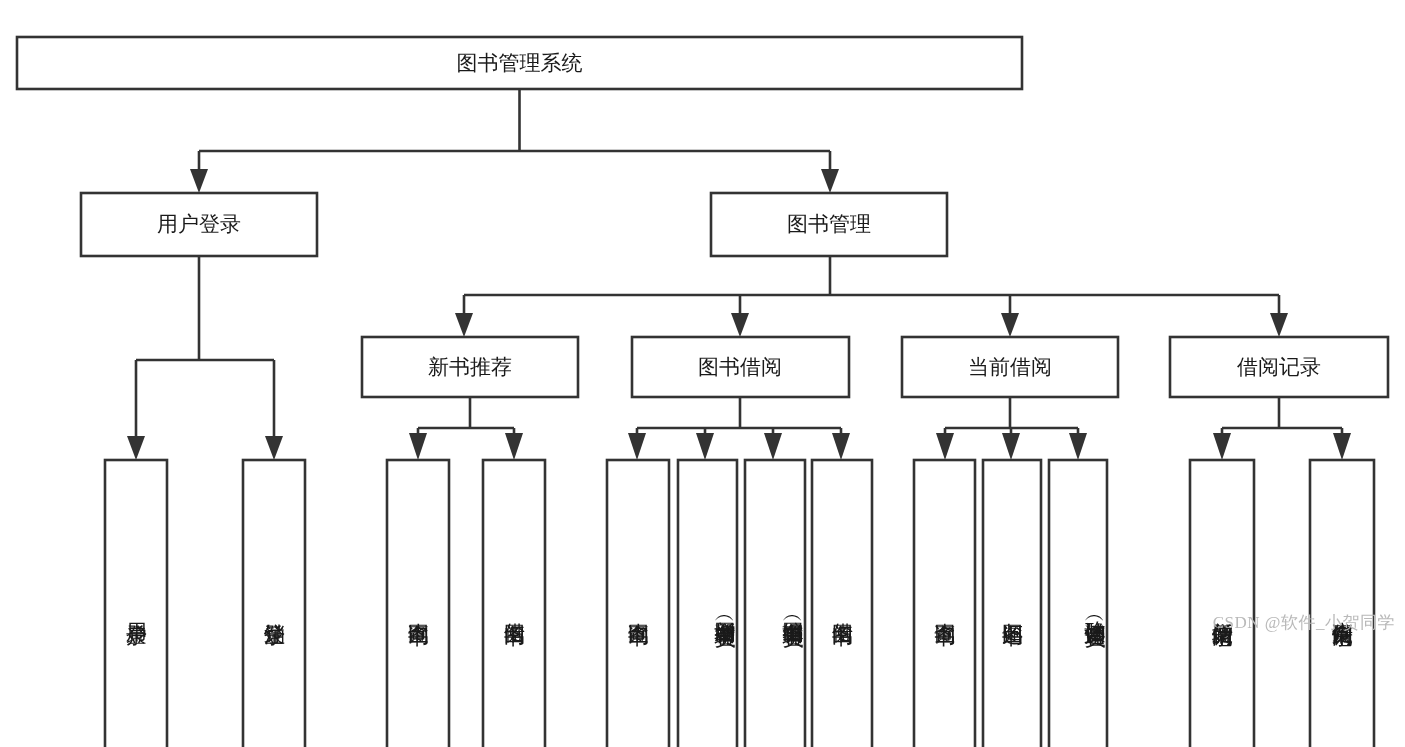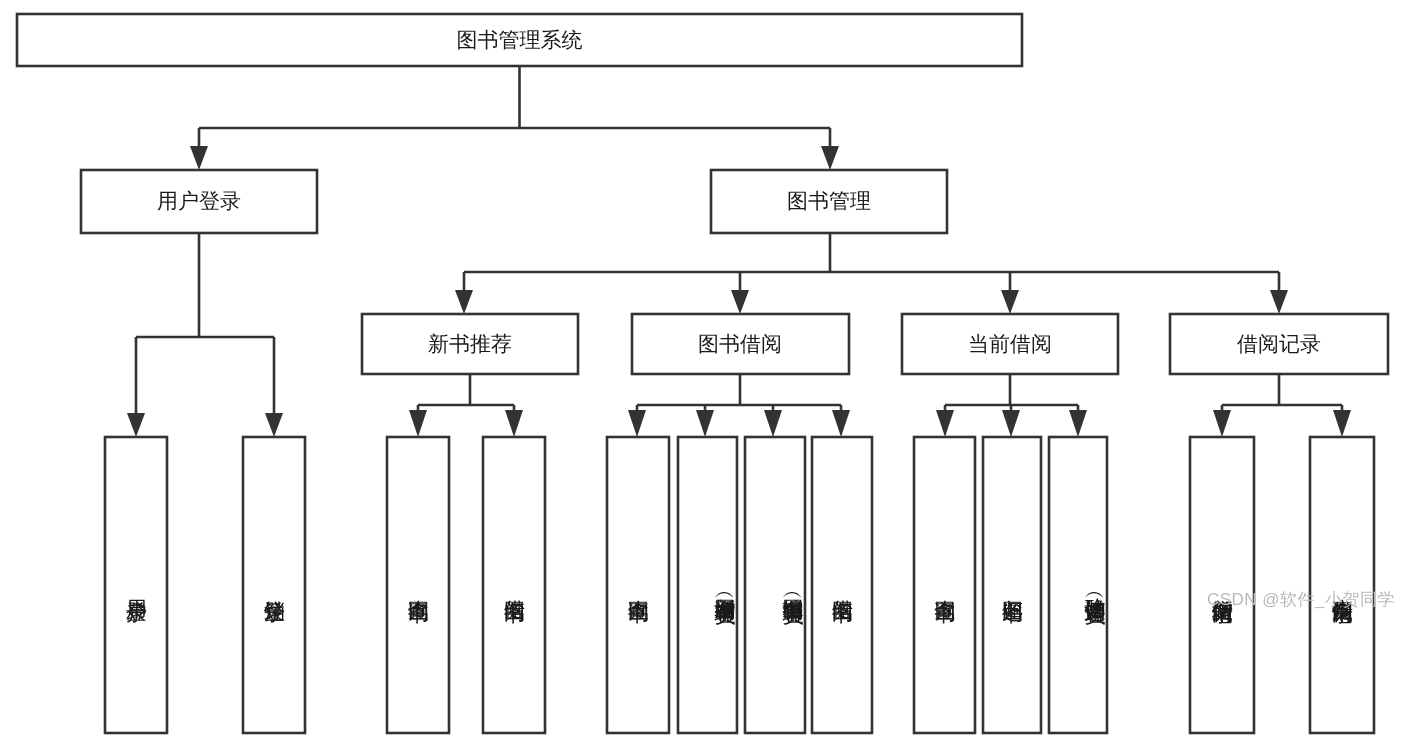--- a/index.html
+++ b/index.html
@@ -11,20 +11,21 @@
     width: 1405px;
     height: 747px;
     font-family: "Liberation Sans", "DejaVu Sans", sans-serif;
     overflow: hidden;
     position: relative;
   }
   #diagram-root {
     position: relative;
     width: 1405px;
     height: 617px;
+    margin-top: 23px;
   }
   svg.canvas {
     position: absolute;
     left: 0;
     top: 0;
     width: 1405px;
     height: 747px;
     display: block;
   }
   .node-box {
@@ -63,21 +64,21 @@
     align-items: center;
     justify-content: center;
     text-align: center;
     pointer-events: none;
     user-select: none;
   }
   .watermark {
     position: absolute;
     right: 10px;
     bottom: 6px;
-    font-family: Liberation Sans, sans-serif;
+    font-family: Liberation Serif, serif;
     font-size: 17px;
     color: #b9b9b9;
     letter-spacing: 0.5px;
     white-space: nowrap;
     user-select: none;
   }
 </style>
 </head>
 <body>
 

